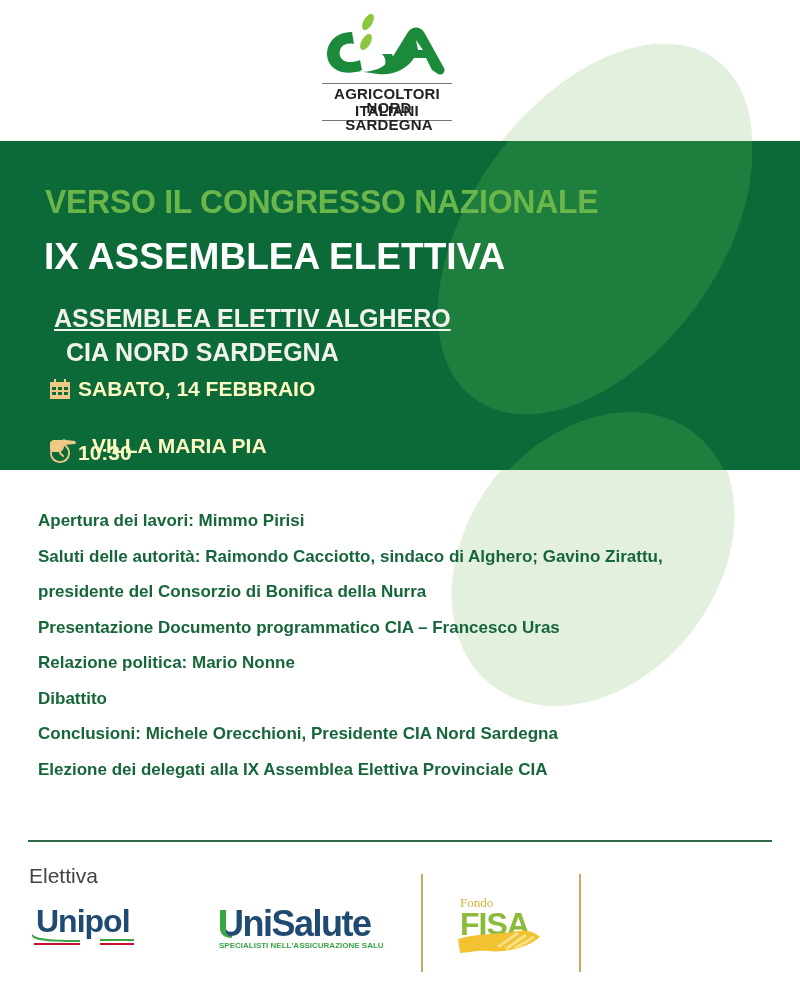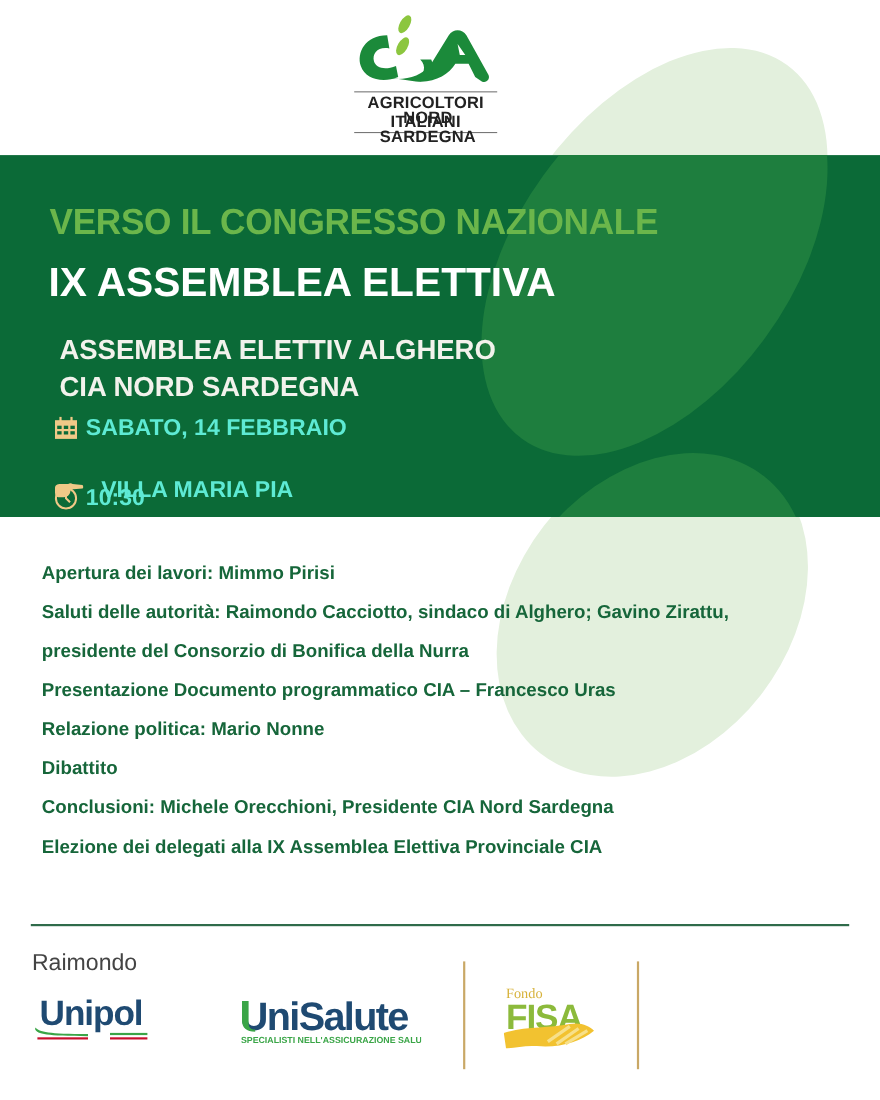--- a/index.html
+++ b/index.html
@@ -23,25 +23,25 @@
 
     
     .banner { position: absolute; left: 0; top: 141px; width: 800px; height: 329px; background: #0b6a37; overflow: hidden; }
     .banner .leaf { background: #1e7e3e; }
     .banner .leaf1 { left: 470px; top: -113px; }
     .banner .leaf2 { left: 468px; top: 257px; }
 
     .kicker { position: absolute; left: 45px; top: 42px; font-size: 33px; font-weight: bold; color: #6bb64b; letter-spacing: -0.3px; transform: scaleX(0.97); transform-origin: left; white-space: nowrap; }
     .title { position: absolute; left: 44px; top: 95px; font-size: 37px; font-weight: bold; color: #ffffff; white-space: nowrap; }
     .subtitle { position: absolute; left: 54px; font-size: 25px; font-weight: bold; color: #f2f2ec; white-space: nowrap; }
-    .sub1 { top: 163px; }
-    .sub2 { top: 197px; }
+    .sub1 { top: 163px; text-decoration: underline; }
+    .sub2 { top: 197px; margin-left: 12px; }
 
     .detail { position: absolute; left: 48px; height: 26px; display: flex; align-items: center; gap: 6px; }
-    .detail span.txt { font-size: 21px; font-weight: bold; color: #5eead4; white-space: nowrap; }
+    .detail span.txt { font-size: 21px; font-weight: bold; color: #fef9c3; white-space: nowrap; }
     .d1 { top: 235px; }
     .d2 { top: 264px; margin-top: 35px; }
     .d3 { top: 292px; gap: 16px; }
     .icon { width: 24px; height: 22px; display: inline-block; }
 
     
     .program { position: absolute; left: 38px; top: 508px; width: 740px; }
     .program .line { font-size: 17px; font-weight: bold; color: #16663a; height: 35.5px; line-height: 26px; white-space: nowrap; }
 
     .divider { position: absolute; left: 28px; top: 840px; width: 744px; height: 2px; background: #2f6b4a; }
@@ -125,21 +125,21 @@
   <div class="line">presidente del Consorzio di Bonifica della Nurra</div>
   <div class="line">Presentazione Documento programmatico CIA – Francesco Uras</div>
   <div class="line">Relazione politica: Mario Nonne</div>
   <div class="line">Dibattito</div>
   <div class="line">Conclusioni: Michele Orecchioni, Presidente CIA Nord Sardegna</div>
   <div class="line">Elezione dei delegati alla IX Assemblea Elettiva Provinciale CIA</div>
 </div>
 
 <div class="divider"></div>
 
-<div class="sponsor-label">Raimondo</div>
+<div class="sponsor-label">Elettiva</div>
 
 <svg class="sp unipol" viewBox="0 0 110 52">
   <text x="6" y="34" font-family="Liberation Sans, sans-serif" font-weight="bold" font-size="32" fill="#1f4a72" letter-spacing="-1">Unipol</text>
   <path d="M2 36 C6 40 14 42 50 42 L50 44 C12 44 4 42 2 38 Z" fill="#3aa547"></path>
   <rect x="4" y="45" width="46" height="2" fill="#c8102e"></rect>
   <rect x="70" y="41" width="34" height="2" fill="#3aa547"></rect>
   <rect x="70" y="45" width="34" height="2" fill="#c8102e"></rect>
 </svg>
 
 <svg class="sp unisalute" viewBox="0 0 165 50">

